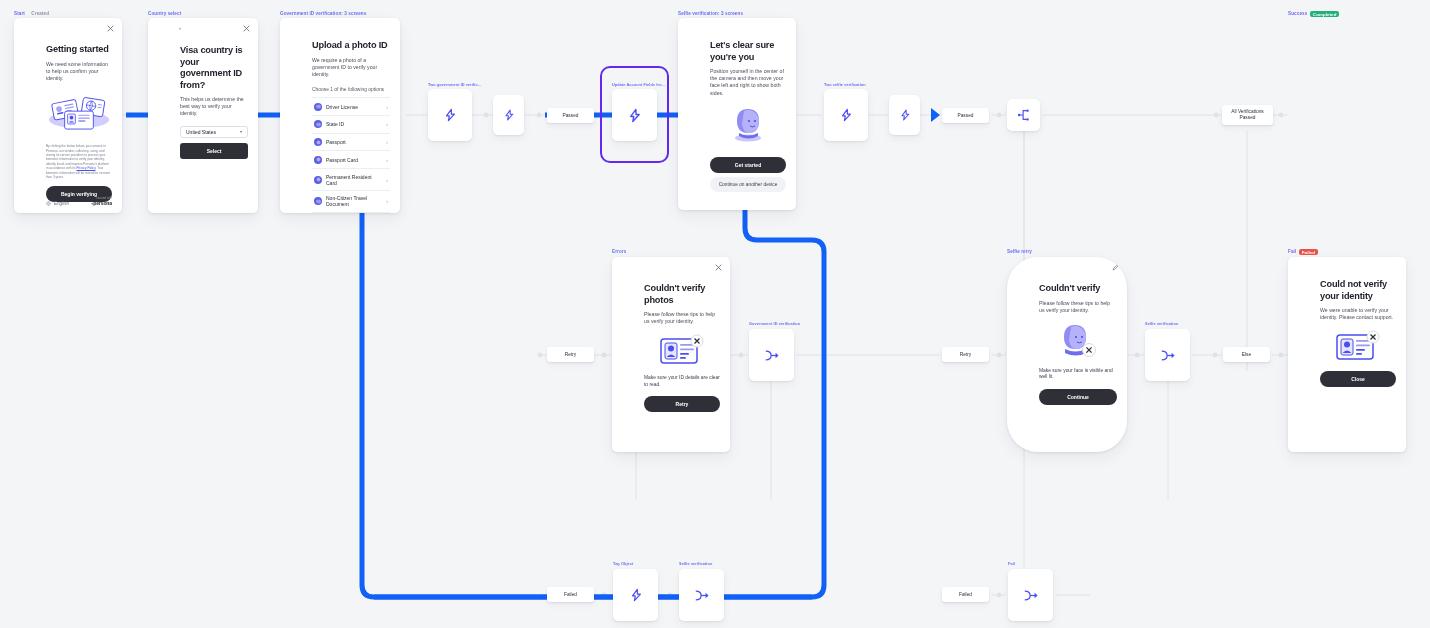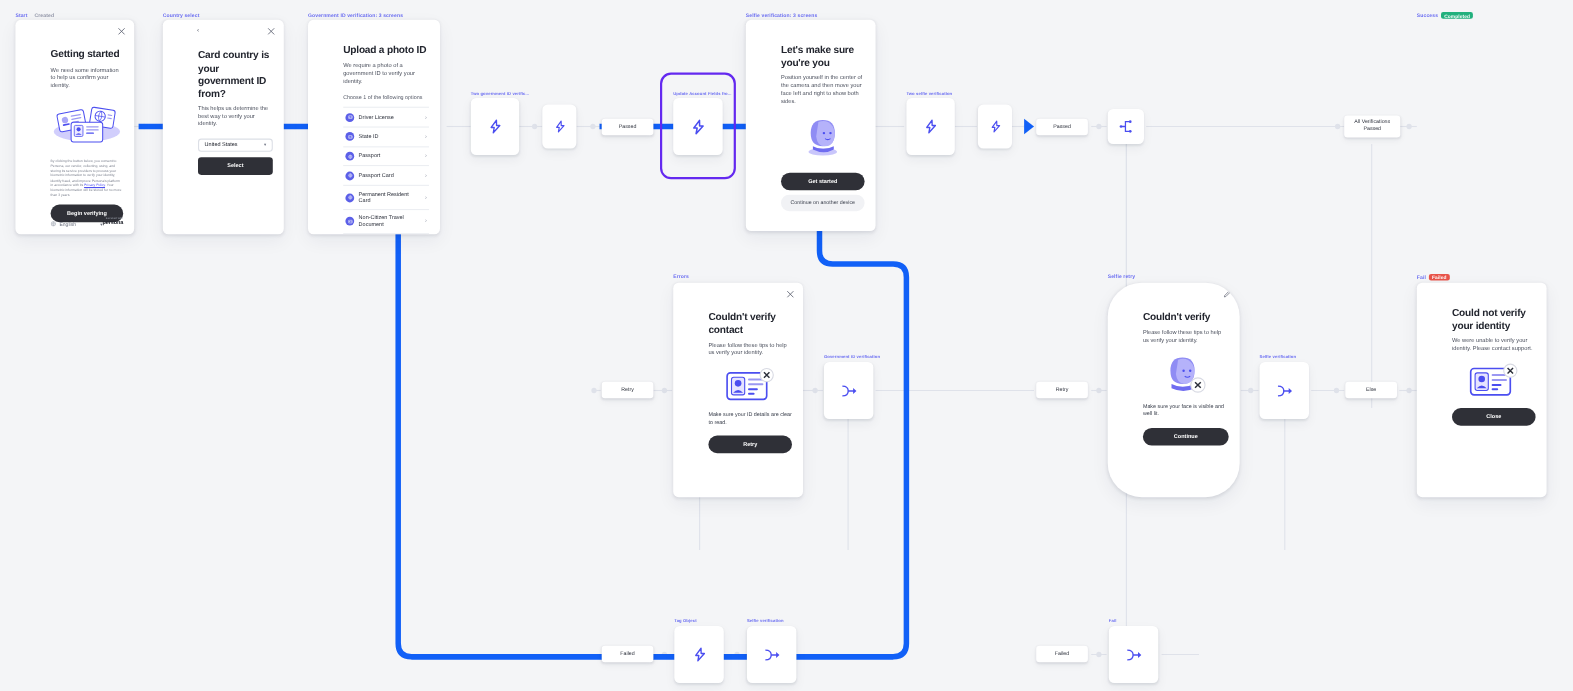--- a/index.html
+++ b/index.html
@@ -379,21 +379,21 @@
 
   <div class="node-label" style="left:148px; top:11px;">Country select</div>
   <div class="screen" style="left:148px; top:18px; width:110px; height:195px;">
     <div class="sc-inner">
       <div class="sc-back">‹</div>
       <div class="sc-close">
         <svg viewBox="0 0 10 10">
             <path d="M1 1 L9 9 M9 1 L1 9" stroke="currentColor" stroke-width="1.1" fill="none"></path>
           </svg>
       </div>
-      <h1 class="sc-title tight">Card country is your government ID from?</h1>
+      <h1 class="sc-title tight">Visa country is your government ID from?</h1>
       <p class="sc-sub">This helps us determine the best way to verify your identity.</p>
       <div class="select-box">
         <span>United States</span>
         <span class="caret">▾</span>
       </div>
       <button class="btn-primary square">Select</button>
     </div>
   </div>
 
   <div class="node-label" style="left:280px; top:11px;">Government ID verification: 3 screens</div>
@@ -499,21 +499,21 @@
   <div class="node-label" style="left:612px; top:83px; font-size:3.8px;">Update Account Fields fro...</div>
   <div class="fnode" style="left:612px; top:89px; width:45px; height:52px;">
     <svg width="15" height="15" viewBox="0 0 16 16">
         <path d="M9.5 1.5 L4 9 h3.2 l-1 5.5 L13 7 H9.6 z" fill="none" stroke="#4b4ef0" stroke-width="1.5" stroke-linejoin="round"></path>
       </svg>
   </div>
 
   <div class="node-label" style="left:678px; top:11px;">Selfie verification: 3 screens</div>
   <div class="screen stacked" style="left:678px; top:18px; width:118px; height:192px;">
     <div class="sc-inner">
-      <h1 class="sc-title" style="margin-top:12px;">Let's make sure you're you</h1>
+      <h1 class="sc-title" style="margin-top:12px;">Let's clear sure you're you</h1>
       <p class="sc-sub">Position yourself in the center of the camera and then move your face left and right to show both sides.</p>
       <div class="illus" style="margin:8px 0 14px;">
         <svg width="36" height="38" viewBox="0 0 36 38">
           <ellipse cx="18" cy="33" rx="13" ry="3.4" fill="#c9c6fb"></ellipse>
           <path d="M7 16 q0-12 11-12 q11 0 11 12 q0 12-11 12 q-11 0-11-12z" fill="#8f8cf4"></path>
           <path d="M14 6 q8-3 13 4 q3 5 1 12 q-2 6-8 6 q-7 0-8-9z" fill="#b5b2fa"></path>
           <circle cx="19" cy="16" r="1.1" fill="#4b4ef0"></circle>
           <circle cx="25" cy="16" r="1.1" fill="#4b4ef0"></circle>
           <path d="M20 21 q2.5 1.8 5 0" stroke="#4b4ef0" stroke-width="1" fill="none"></path>
           <path d="M9 28 q9 5 19 0 v3 q-9 5-19 0z" fill="#6f6cf0"></path>
@@ -556,21 +556,21 @@
   <div class="edge-pill" style="left:547px; top:347px; width:47px; height:15px;">Retry</div>
 
   <div class="node-label" style="left:612px; top:249px;">Errors</div>
   <div class="screen" style="left:612px; top:257px; width:118px; height:195px;">
     <div class="sc-inner">
       <div class="sc-close">
         <svg viewBox="0 0 10 10">
             <path d="M1 1 L9 9 M9 1 L1 9" stroke="currentColor" stroke-width="1.1" fill="none"></path>
           </svg>
       </div>
-      <h1 class="sc-title">Couldn't verify contact</h1>
+      <h1 class="sc-title">Couldn't verify photos</h1>
       <p class="sc-sub">Please follow these tips to help us verify your identity.</p>
       <div class="illus" style="margin:6px 0 2px;">
         <svg width="50" height="34" viewBox="0 0 50 34">
           <rect x="4" y="6" width="36" height="24" rx="3" fill="#ffffff" stroke="#4b4ef0" stroke-width="1.5"></rect>
           <rect x="8" y="10" width="12" height="16" rx="2" fill="#e6e4ff" stroke="#4b4ef0" stroke-width="1"></rect>
           <circle cx="14" cy="15.5" r="3" fill="#4b4ef0"></circle>
           <path d="M9.5 24 q4.5-5 9 0z" fill="#4b4ef0"></path>
           <rect x="23" y="11" width="14" height="1.8" rx=".9" fill="#9b98f2"></rect>
           <rect x="23" y="15.5" width="14" height="1.8" rx=".9" fill="#9b98f2"></rect>
           <rect x="23" y="20" width="9" height="1.8" rx=".9" fill="#4b4ef0"></rect>

